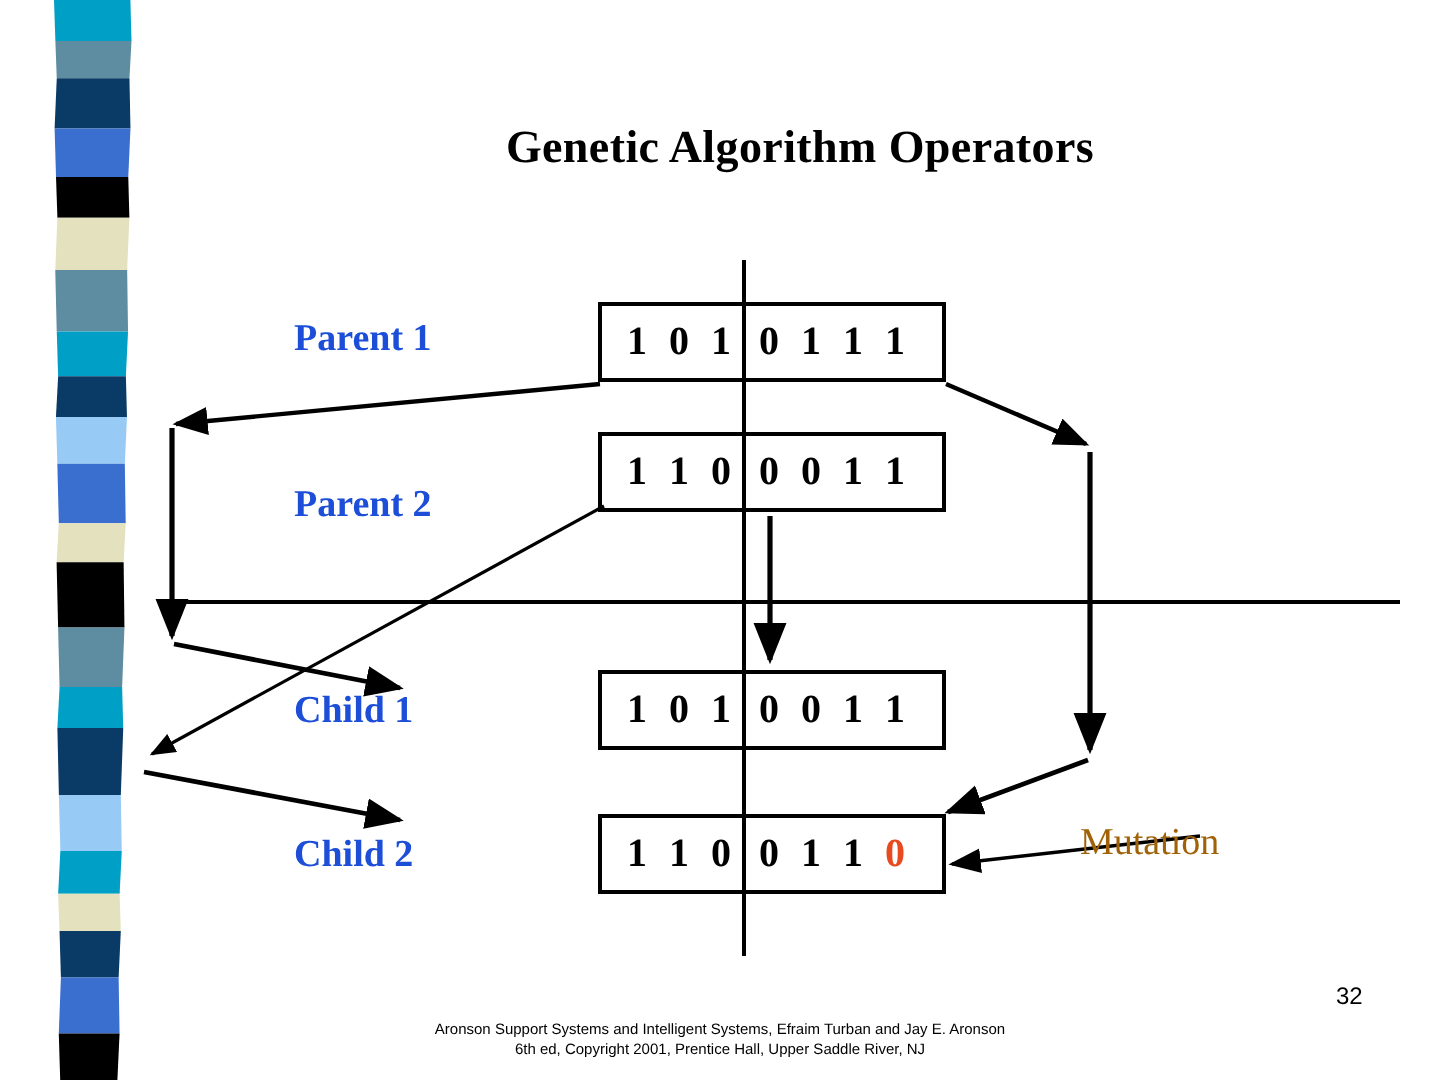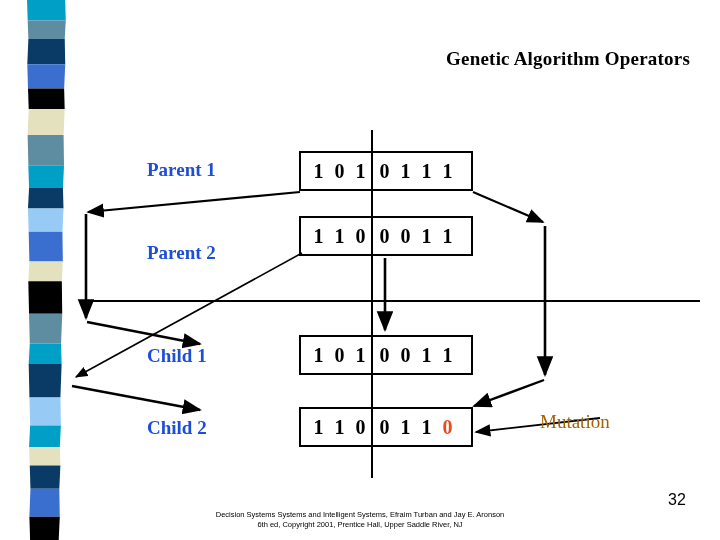--- a/index.html
+++ b/index.html
@@ -22,26 +22,26 @@
     left: 0;
     top: 0;
     width: 80px;
     height: 540px;
   }
 
   
   #title {
     position: absolute;
     left: 110px;
-    top: 48px;
+    top: 61px;
     width: 580px;
-    text-align: right;
-    font-family: "Liberation Serif", serif;
-    font-weight: bold;
-    font-size: 19px;
+    text-align: center;
+    font-family: "Liberation Serif", serif;
+    font-weight: bold;
+    font-size: 23px;
     color: #000000;
     letter-spacing: 0.2px;
     white-space: nowrap;
   }
 
   
   .row-label {
     position: absolute;
     font-family: "Liberation Serif", serif;
     font-weight: bold;
@@ -115,21 +115,21 @@
     font-family: "Liberation Sans", sans-serif;
     font-size: 7.5px;
     line-height: 10px;
     color: #000000;
   }
   #pagenum {
     position: absolute;
     left: 668px;
     top: 491px;
     font-family: "Liberation Sans", sans-serif;
-    font-size: 16px;
+    font-size: 12px;
     color: #000000;
   }
 </style>
 </head>
 <body>
 
 <div id="slide">
 
   <svg id="stripe" viewBox="0 0 80 540" preserveAspectRatio="none" aria-hidden="true">
       <path d="M27.00,0.00 L65.20,0.00 L65.75,20.48 L27.69,20.48 Z" fill="#00A0C6"></path>
@@ -229,19 +229,19 @@
 
       <path d="M385,258 L385,330" stroke-width="2.6" marker-end="url(#ah)"></path>
 
       <path d="M600,418 L476,432" stroke-width="1.8" marker-end="url(#ahs)"></path>
     </g>
   </svg>
 
   <div id="mutation-label" style="left:540px; top:411px;">Mutation</div>
 
   <div id="footer">
-    <div>Decision Systems Systems and Intelligent Systems, Efraim Turban and Jay E. Aronson</div>
+    <div>Aronson Support Systems and Intelligent Systems, Efraim Turban and Jay E. Aronson</div>
     <div>6th ed, Copyright 2001, Prentice Hall, Upper Saddle River, NJ</div>
   </div>
 
   <div id="pagenum">32</div>
 
 </div>
 
 </body></html>

